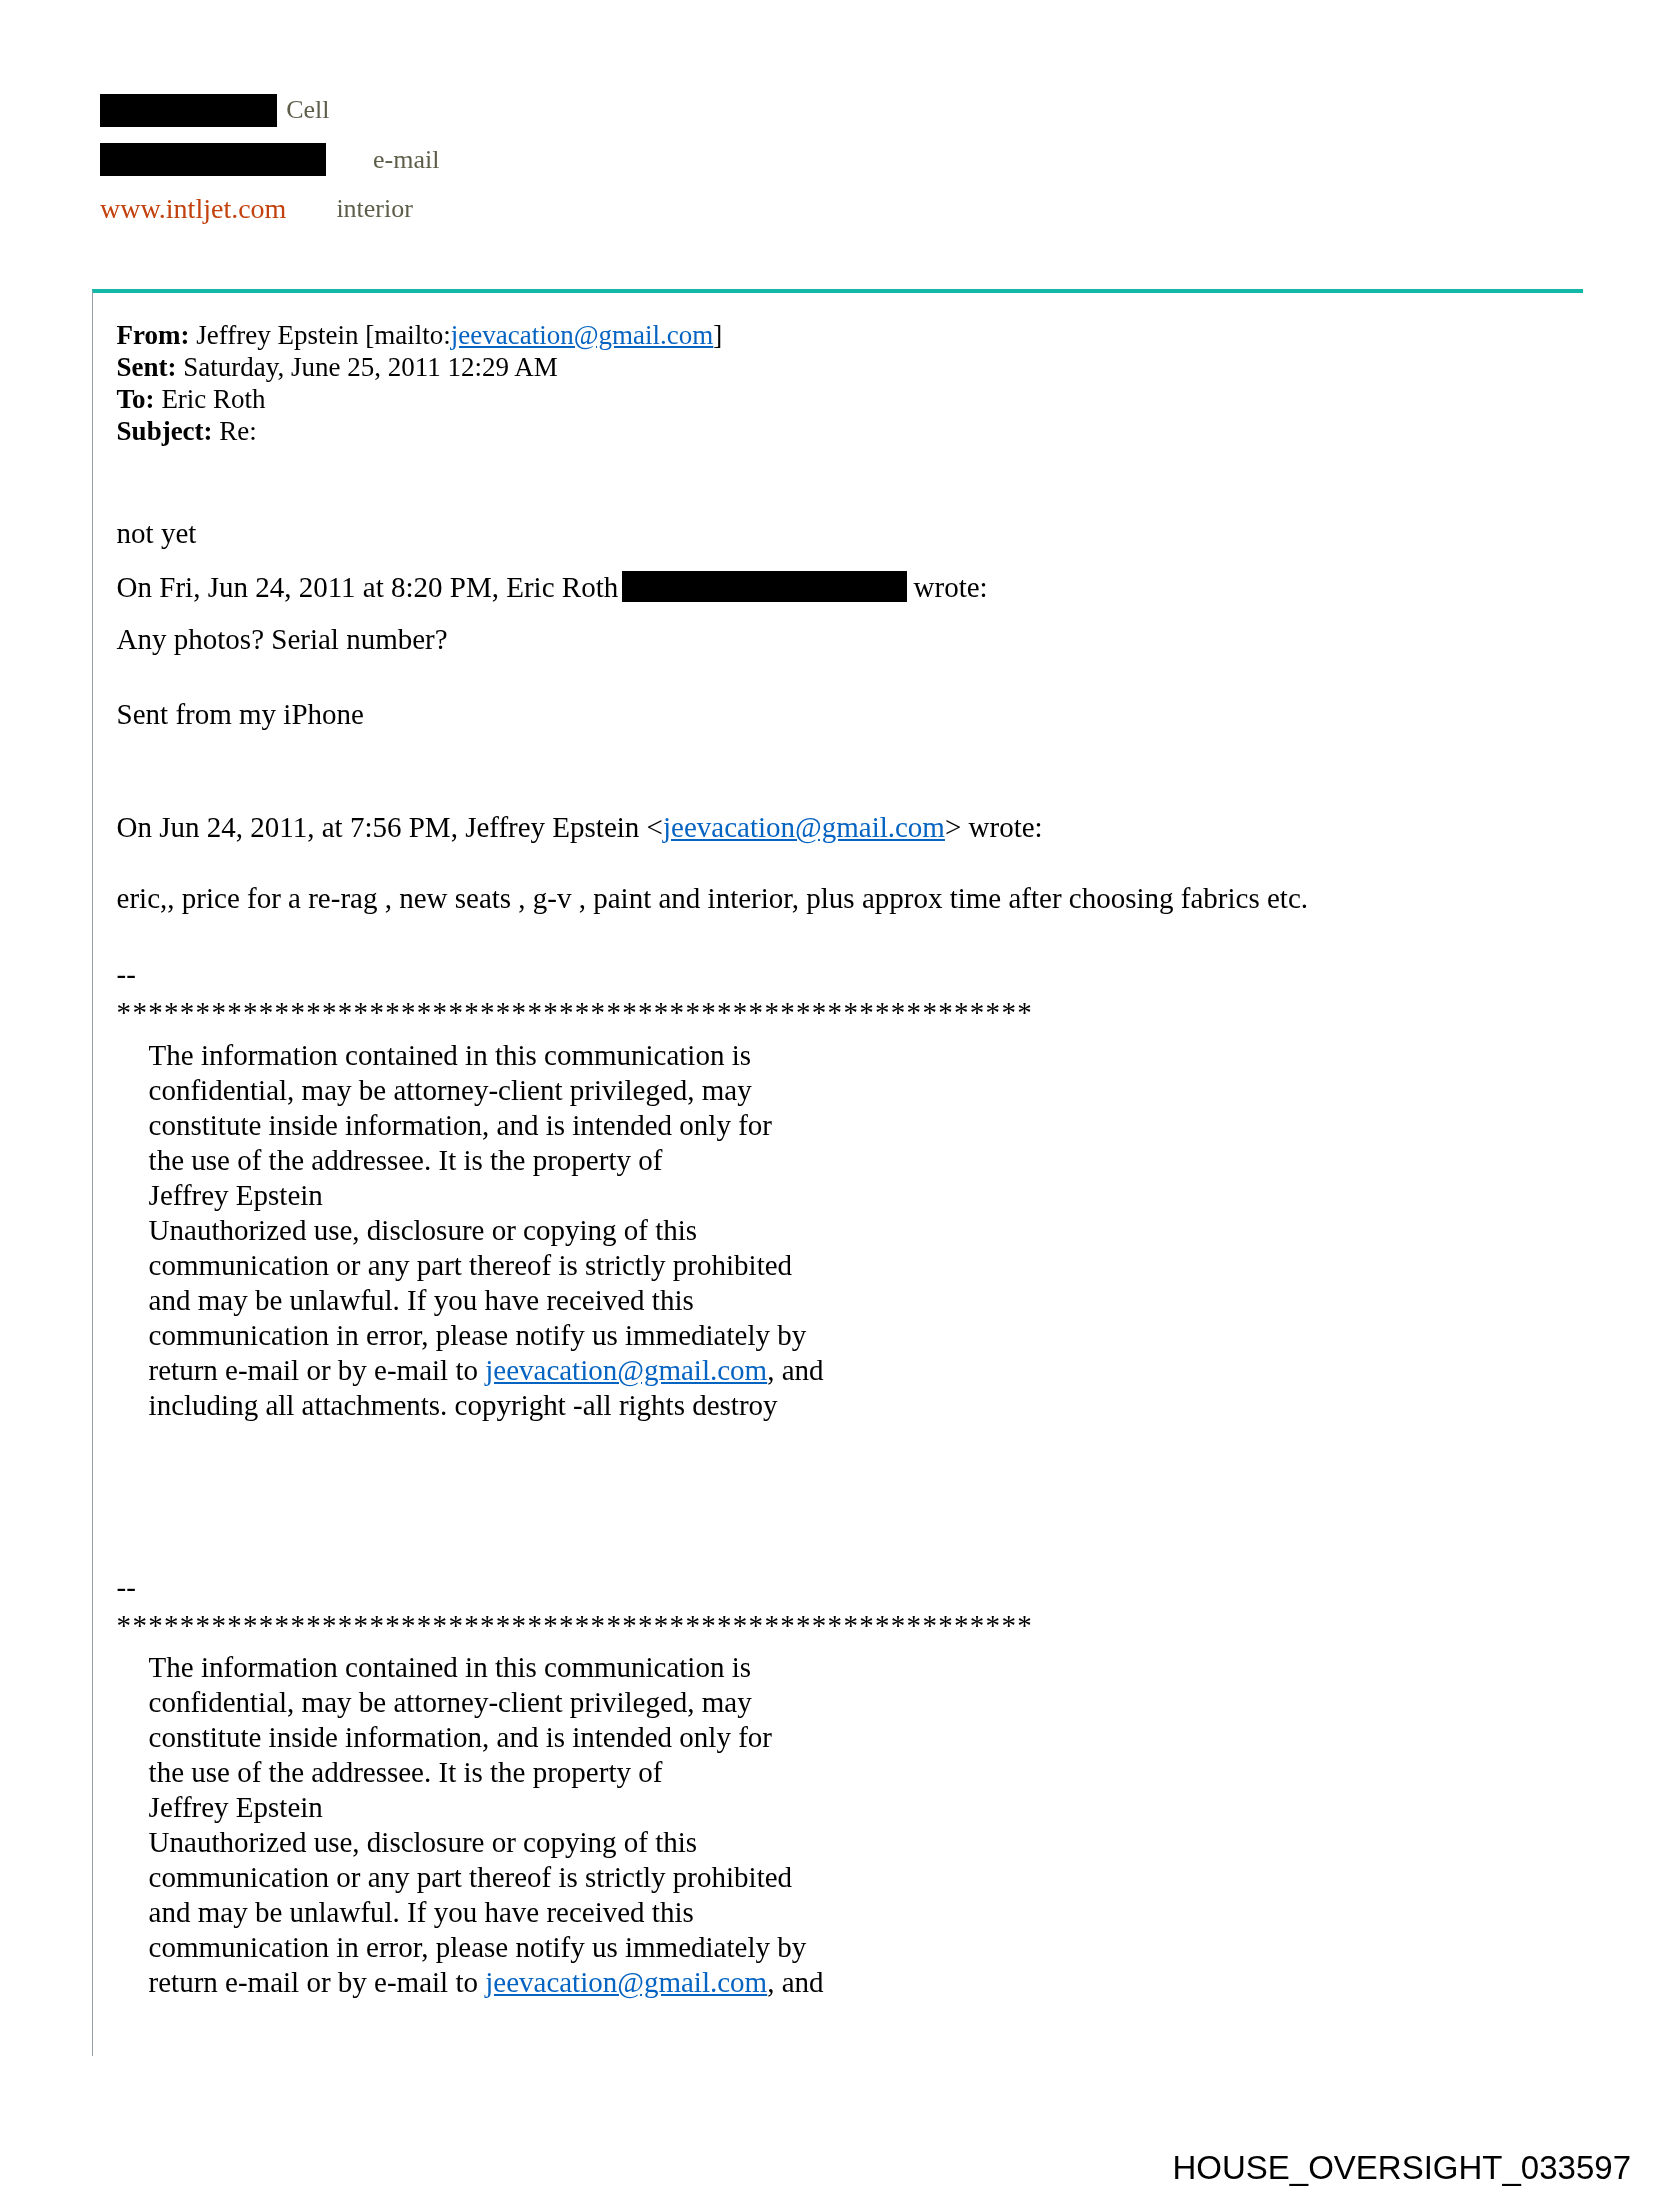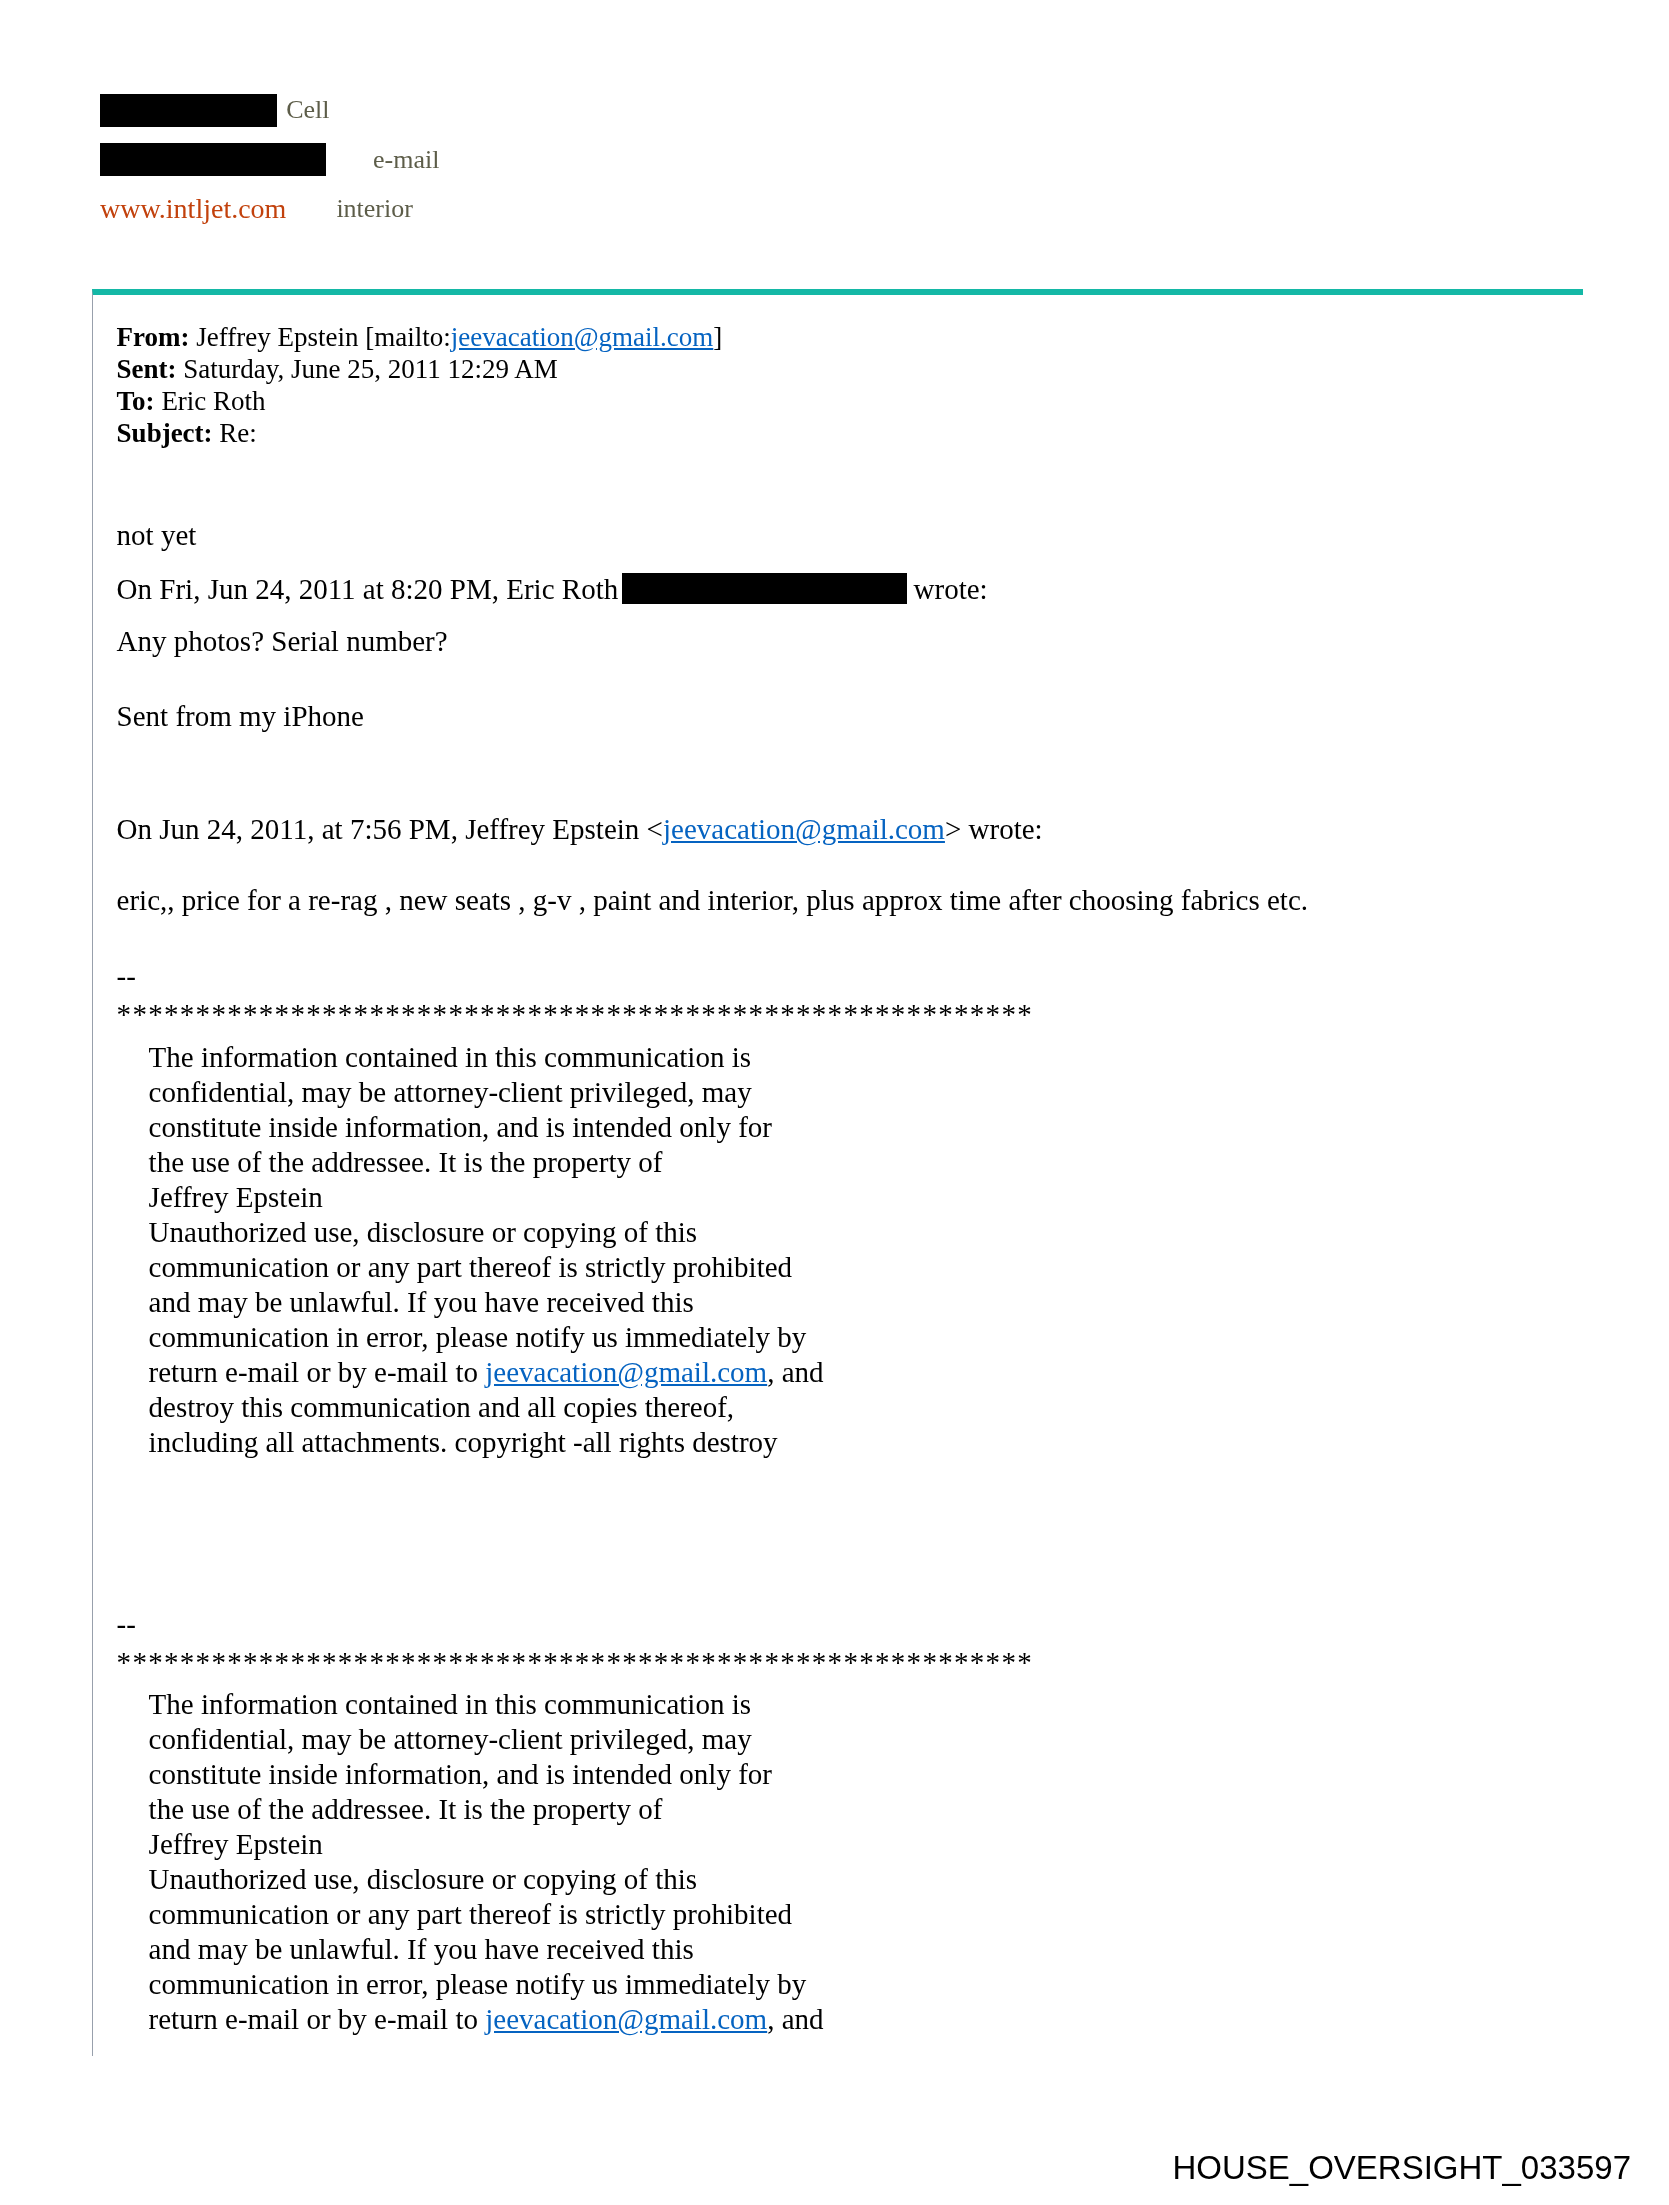--- a/index.html
+++ b/index.html
@@ -22,21 +22,21 @@
   }
   .lh-url { font-size:28px; color:#c2410c; }
   .gap-s { margin-left:9.2px; }
   .gap-m { margin-left:47px; }
   .gap-w { margin-left:50px; }
 
   
   .content {
     position:absolute;
     top:289px; left:92px; width:1491px; height:1767px;
-    border-top:6px solid #14b8a6;
+    border-top:4px solid #14b8a6;
     border-left:1.3px solid #98a0ac;
     padding:26px 0 0 23.6px;
     box-sizing:border-box;
   }
 
   .hdr { font-size:27px; line-height:32px; }
   .hdr b { font-weight:bold; }
 
   .body-line { font-size:29px; line-height:38px; }
 
@@ -117,21 +117,20 @@
       <div>The information contained in this communication is</div>
       <div>confidential, may be attorney-client privileged, may</div>
       <div>constitute inside information, and is intended only for</div>
       <div>the use of the addressee. It is the property of</div>
       <div>Jeffrey Epstein</div>
       <div>Unauthorized use, disclosure or copying of this</div>
       <div>communication or any part thereof is strictly prohibited</div>
       <div>and may be unlawful. If you have received this</div>
       <div>communication in error, please notify us immediately by</div>
       <div><span>return e-mail or by e-mail to </span><span class="mail-link">jeevacation@gmail.com</span><span>, and</span></div>
-      <div>destroy this communication and all copies thereof,</div>
       <div>including all attachments. copyright -all rights destroy</div>
     </div>
 
     <div class="body-line sig-dashes block-gap">--</div>
     <div class="body-line asterisks">**********************************************************</div>
     <div class="disclaimer">
       <div>The information contained in this communication is</div>
       <div>confidential, may be attorney-client privileged, may</div>
       <div>constitute inside information, and is intended only for</div>
       <div>the use of the addressee. It is the property of</div>

